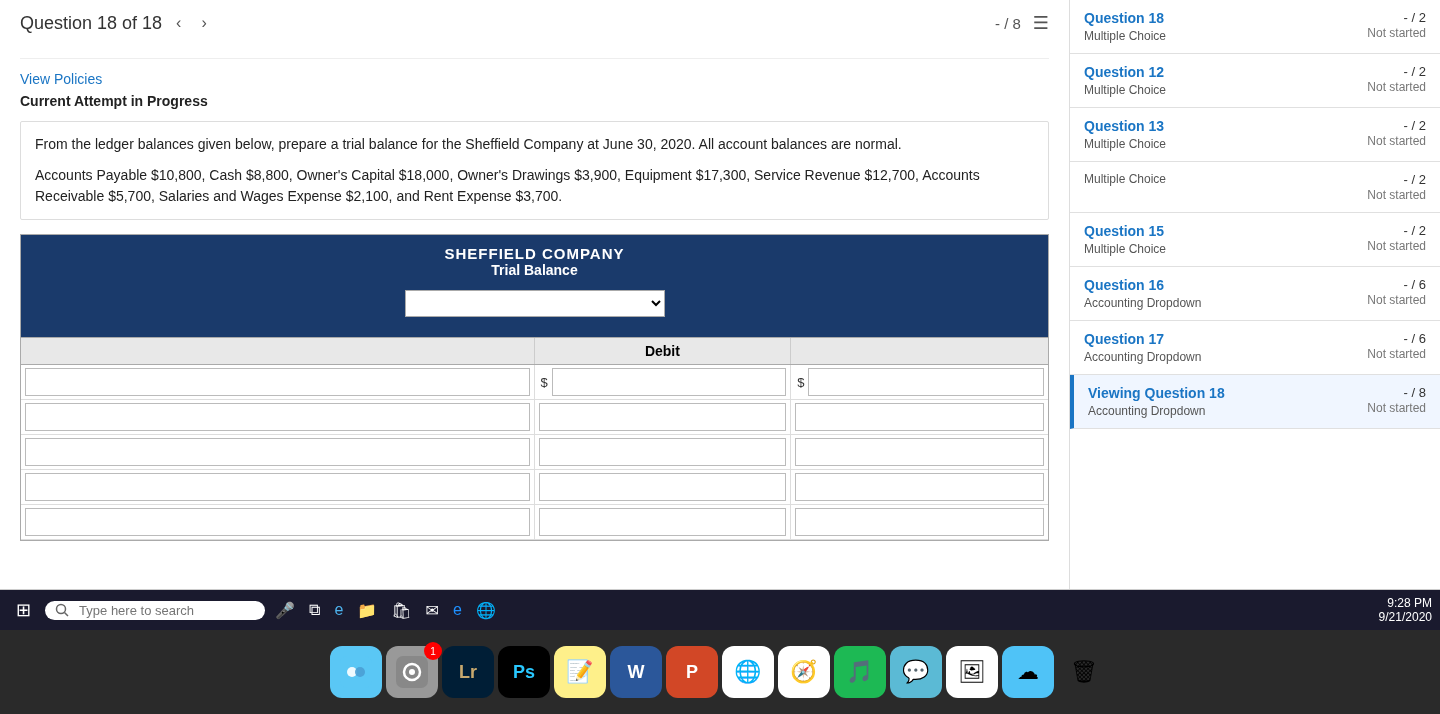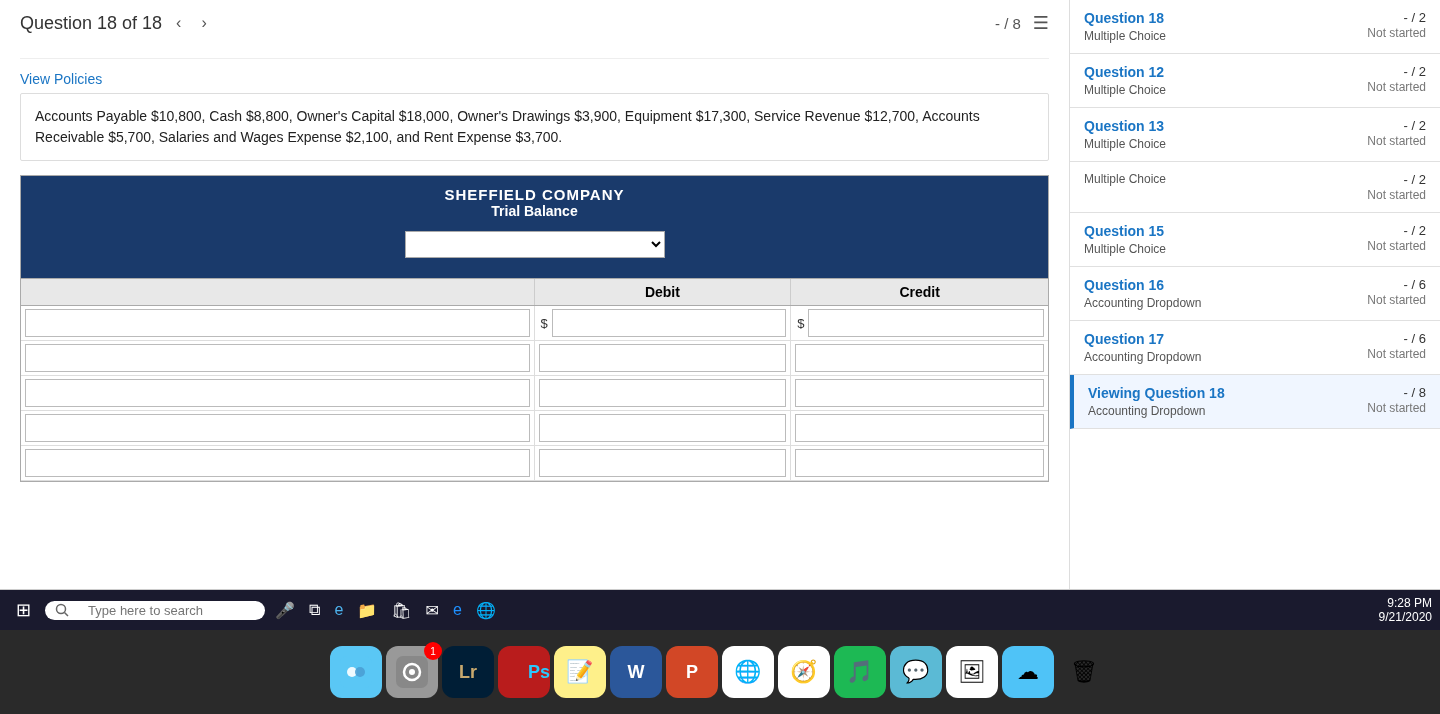--- a/index.html
+++ b/index.html
@@ -260,21 +260,21 @@
       cursor: pointer;
       padding: 4px 8px;
     }
 
     .taskbar-search {
       display: flex;
       align-items: center;
       background: white;
       border-radius: 12px;
       padding: 2px 10px;
-      gap: 19px;
+      gap: 10px;
       width: 220px;
     }
 
     .taskbar-search input {
       border: none;
       outline: none;
       font-size: 13px;
       width: 160px;
     }
 
@@ -347,42 +347,43 @@
       <div class="score-area">
         <span class="score-text">- / 8</span>
         <span class="list-icon">☰</span>
       </div>
     </div>
 
     
     <a class="view-policies">View Policies</a>
 
     
+    <p class="attempt-status">Current Attempt in Progress</p>
 
     
     <div class="question-text">
+      <p style="margin-bottom:10px;">From the ledger balances given below, prepare a trial balance for the Sheffield Company at June 30, 2020. All account balances are normal.</p>
       <p>Accounts Payable $10,800, Cash $8,800, Owner's Capital $18,000, Owner's Drawings $3,900, Equipment $17,300, Service Revenue $12,700, Accounts Receivable $5,700, Salaries and Wages Expense $2,100, and Rent Expense $3,700.</p>
     </div>
 
     
     <div class="sheffield-table-wrapper">
       <div class="sheffield-header">
         <div class="sheffield-company-name">SHEFFIELD COMPANY</div>
         <div class="sheffield-subtitle">Trial Balance</div>
         <div style="text-align:center; padding: 6px 0;">
           <select class="date-dropdown">
             <option value=""></option>
           </select>
         </div>
       </div>
 
       <div class="table-col-headers">
         <div class="col-header"></div>
         <div class="col-header">Debit</div>
-        <div class="col-header">Credit</div>
       </div>
 
       <div class="table-rows">
 
         <div class="table-row">
           <div class="row-cell">
             <input type="text" style="">
           </div>
           <div class="row-cell row-cell-with-dollar">
             <span class="dollar-sign">$</span>
@@ -571,21 +572,21 @@
     <svg width="32" height="32" viewBox="0 0 32 32">
         <rect width="32" height="32" rx="7" fill="#888"></rect>
         <circle cx="16" cy="16" r="8" fill="none" stroke="white" stroke-width="2.5"></circle>
         <circle cx="16" cy="16" r="3" fill="white"></circle>
       </svg>
     <div class="dock-badge">1</div>
   </div>
   <div class="dock-icon" style="background:#001e36;">
     <span style="color:#c8a96e; font-weight:bold; font-size:18px;">Lr</span>
   </div>
-  <div class="dock-icon" style="background:#b91c1c;justify-content:flex-end;">
+  <div class="dock-icon" style="background:#000000;">
     <span style="color:#29c8ff; font-weight:bold; font-size:18px;">Ps</span>
   </div>
   <div class="dock-icon" style="background:#fef08a;">
     <span style="font-size:22px;">📝</span>
   </div>
   <div class="dock-icon" style="background:#2b579a;">
     <span style="color:white; font-weight:bold; font-size:18px;">W</span>
   </div>
   <div class="dock-icon" style="background:#d24726;">
     <span style="color:white; font-weight:bold; font-size:18px;">P</span>

